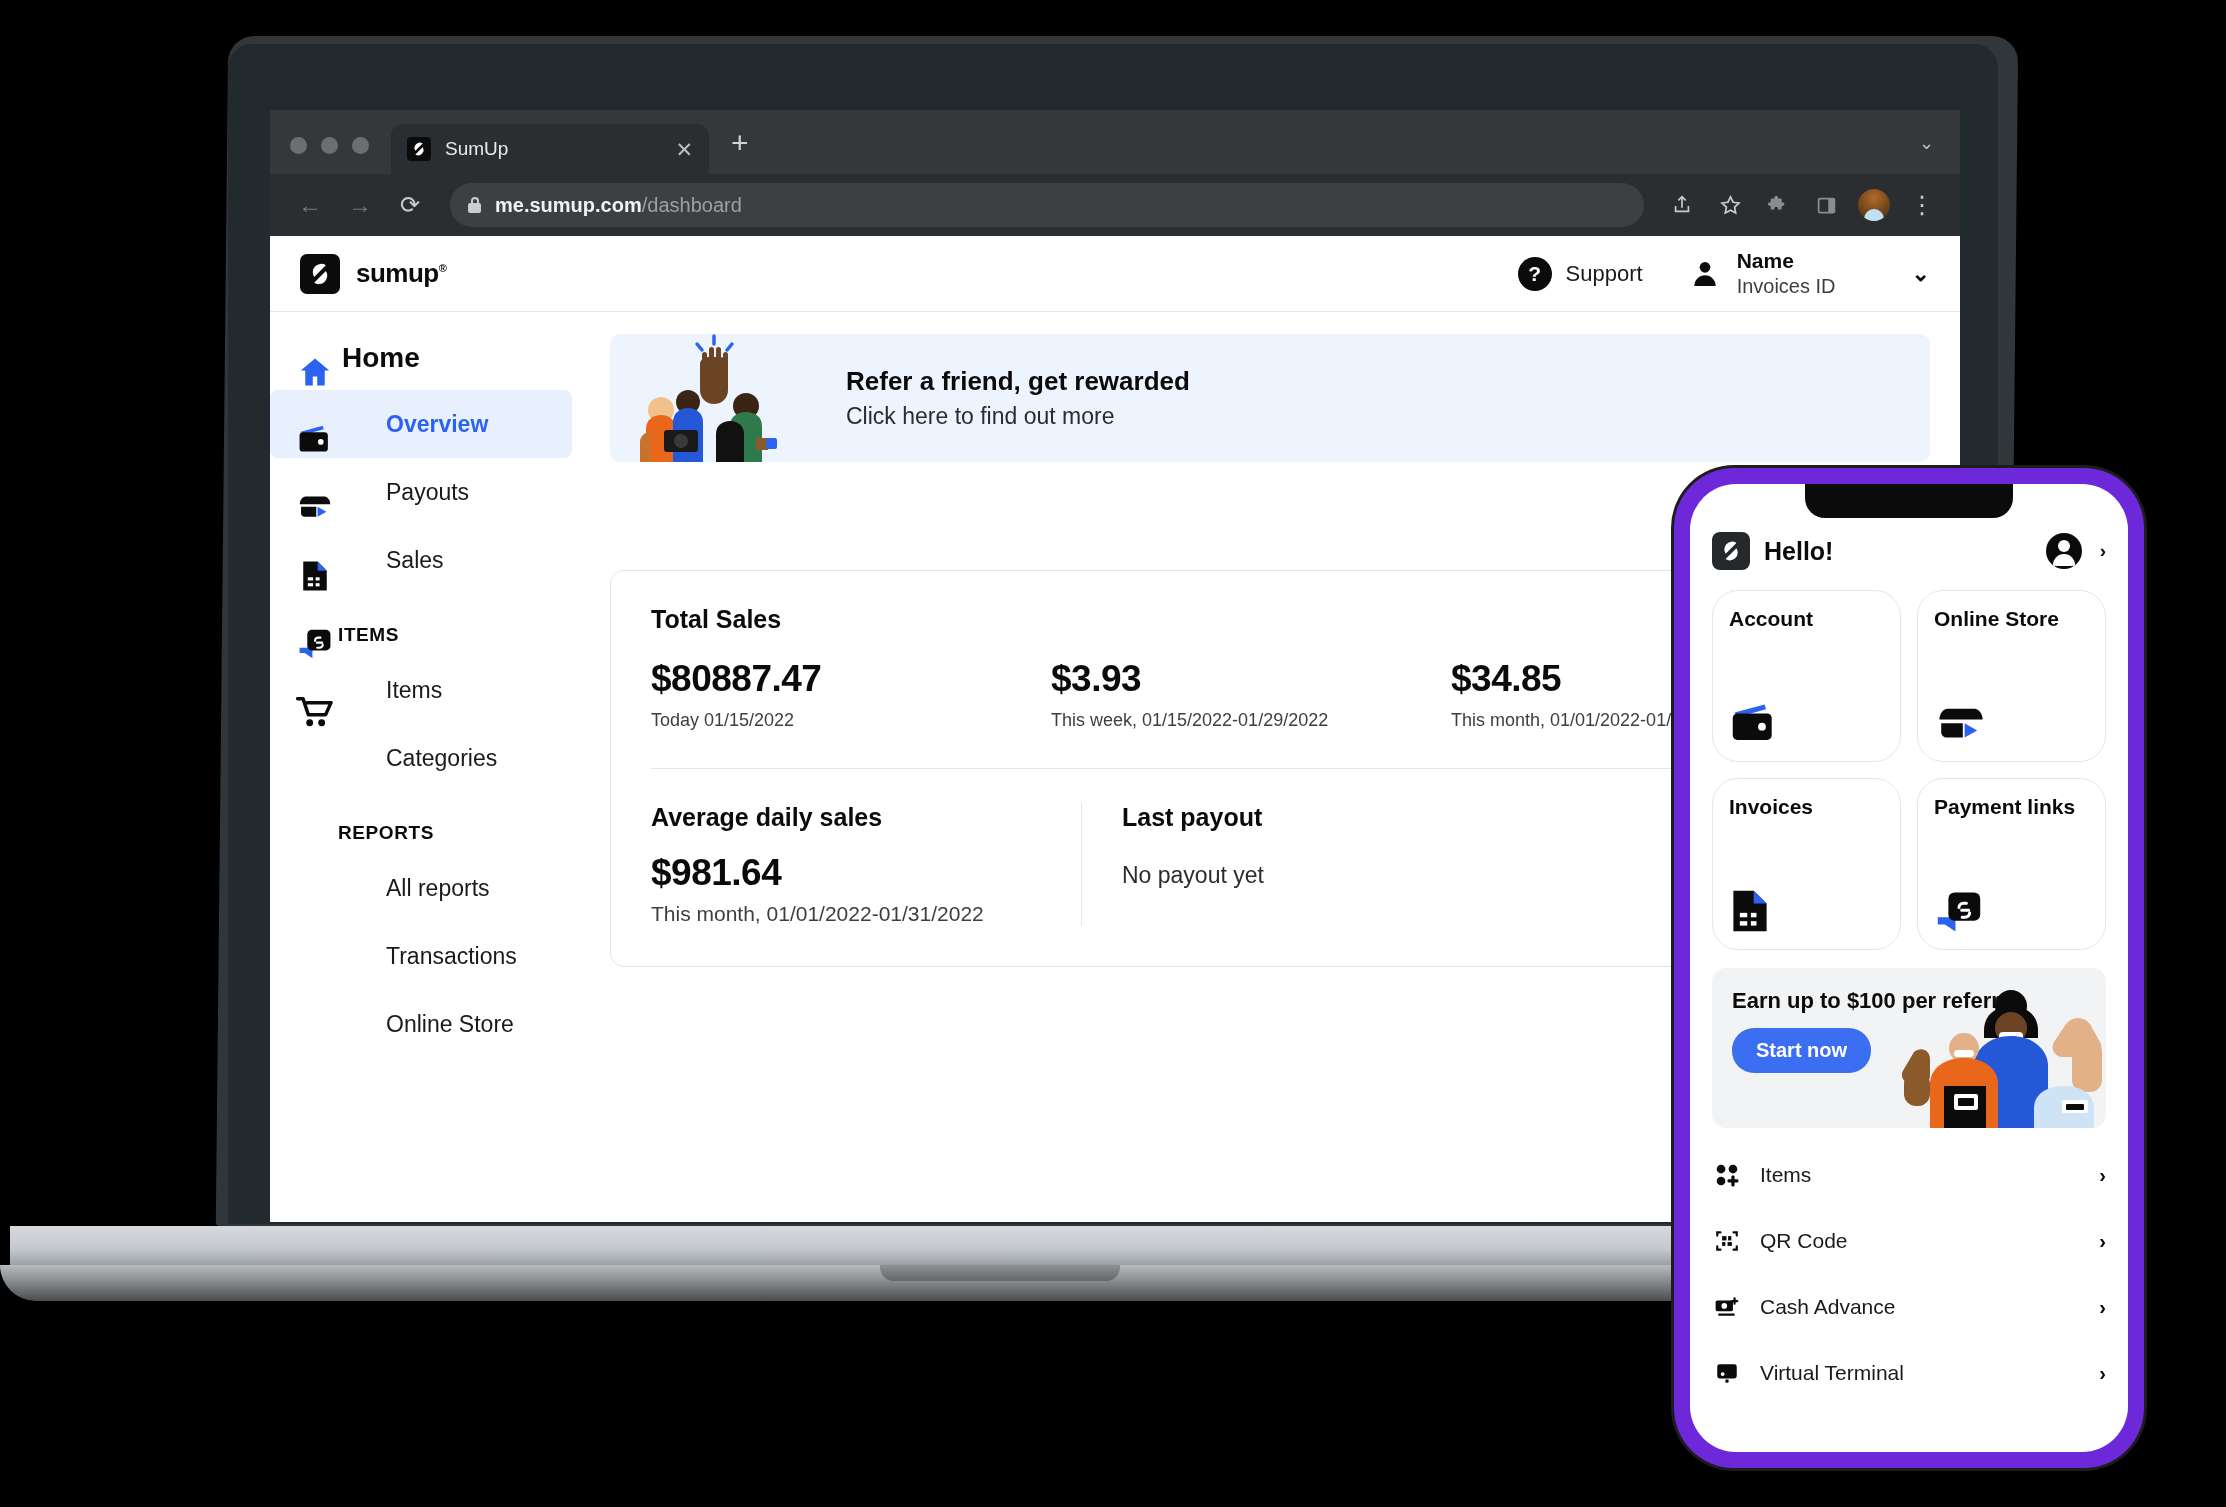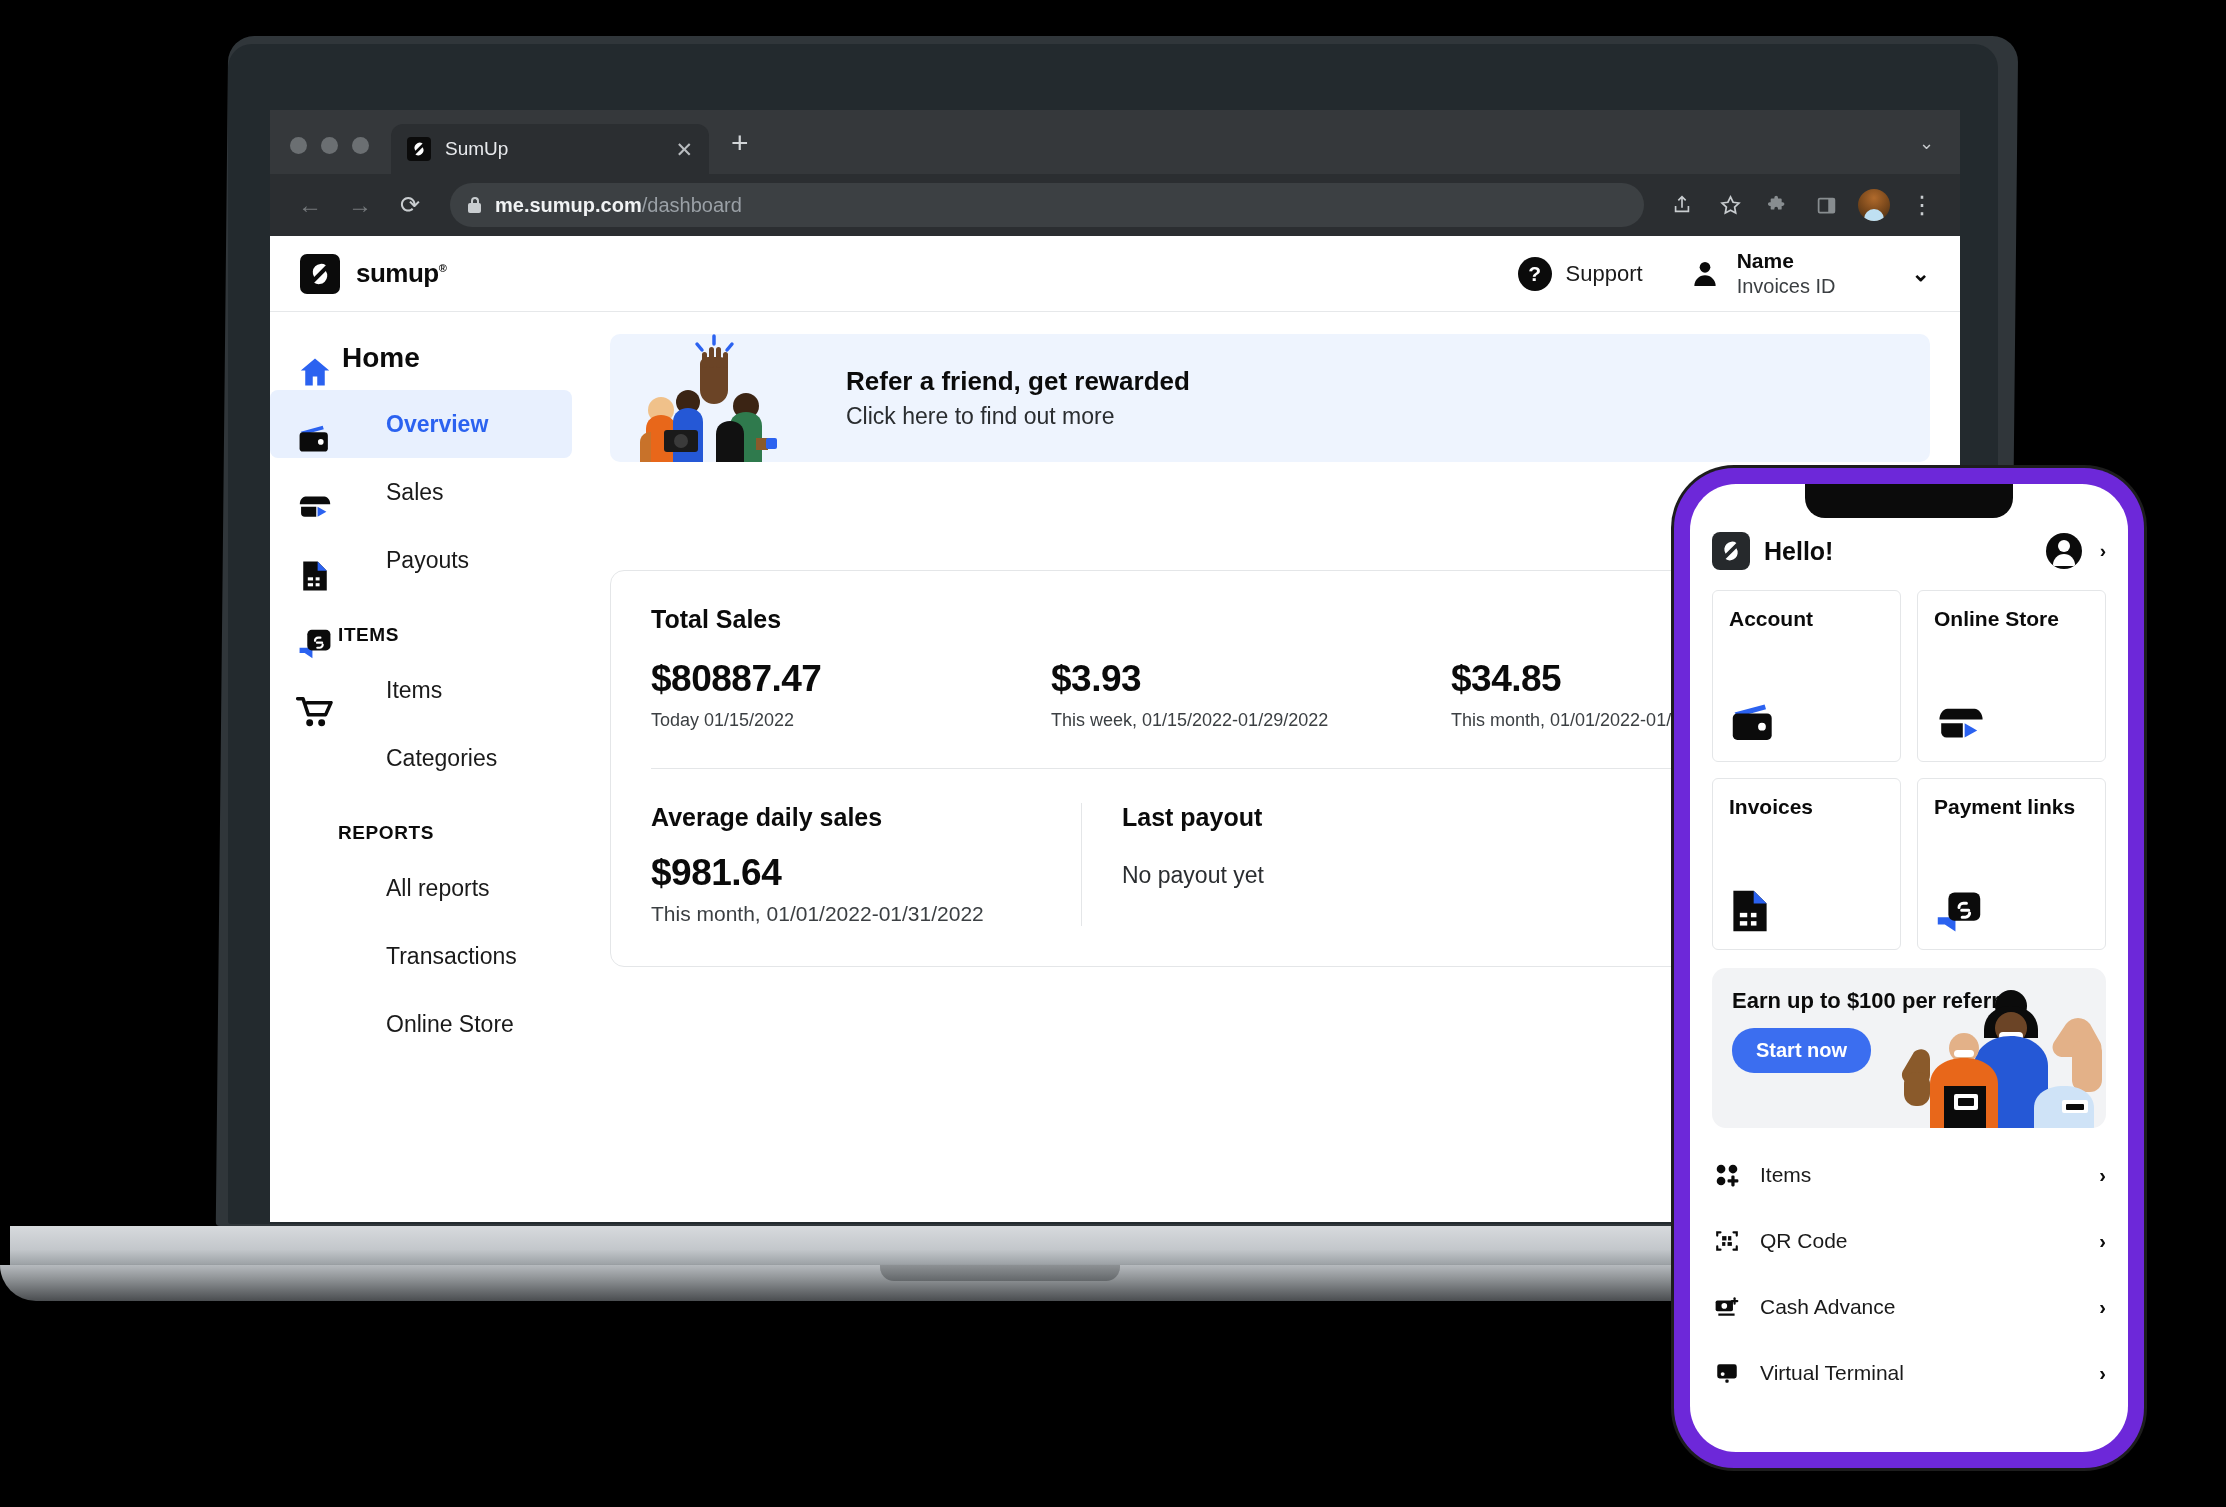--- a/index.html
+++ b/index.html
@@ -192,21 +192,21 @@
              display:flex; align-items:center; justify-content:center; }
   .ph-hello { font-size: 25px; font-weight: 700; color:#0b0b0b; flex:1; }
   .ph-avatar { width: 36px; height: 36px; border-radius:50%; background:#0b0b0b; position:relative; overflow:hidden;}
   .ph-avatar::before{ content:""; position:absolute; left:50%; top:7px; transform:translateX(-50%);
                       width:12px; height:12px; border-radius:50%; background:#fff;}
   .ph-avatar::after{ content:""; position:absolute; left:50%; bottom:3px; transform:translateX(-50%);
                      width:22px; height:12px; border-radius:11px 11px 0 0; background:#fff;}
   .ph-chev { font-size: 19px; color:#0b0b0b; font-weight: 600; margin-left: 4px;}
 
   .tiles { display:grid; grid-template-columns: 1fr 1fr; gap: 16px; padding: 20px 22px 0 22px; }
-  .tile { border:1px solid #e4e6e8; border-radius: 6px; height: 172px; padding: 16px 16px 14px 16px;
+  .tile { border:1px solid #e4e6e8; border-radius: 26px; height: 172px; padding: 16px 16px 14px 16px;
           display:flex; flex-direction:column; }
   .tile-label { font-size: 21px; font-weight: 700; color:#0b0b0b; line-height:1.12; }
   .tile-ico { margin-top:auto; height: 54px; display:flex; align-items:flex-end; }
 
   .ph-promo {
     margin: 18px 22px 0 22px; background:#f2f3f5; border-radius: 14px;
     height: 160px; position:relative; overflow:hidden; padding: 20px 0 0 20px;
   }
   .promo-h { font-size: 22px; font-weight: 700; color:#0b0b0b; line-height: 1.18; }
   .promo-btn {
@@ -372,24 +372,24 @@
               </svg>
             </div>
           </div>
 
           <div class="nav-title">Home</div>
 
           <div class="nav-item active">
             <span>Overview</span>
           </div>
           <div class="nav-item">
+            <span>Payouts</span>
+          </div>
+          <div class="nav-item">
             <span>Sales</span>
-          </div>
-          <div class="nav-item">
-            <span>Payouts</span>
           </div>
 
           <div class="nav-group">ITEMS</div>
           <div class="nav-item">
             <span>Items</span>
           </div>
           <div class="nav-item">
             <span>Categories</span>
           </div>
 

